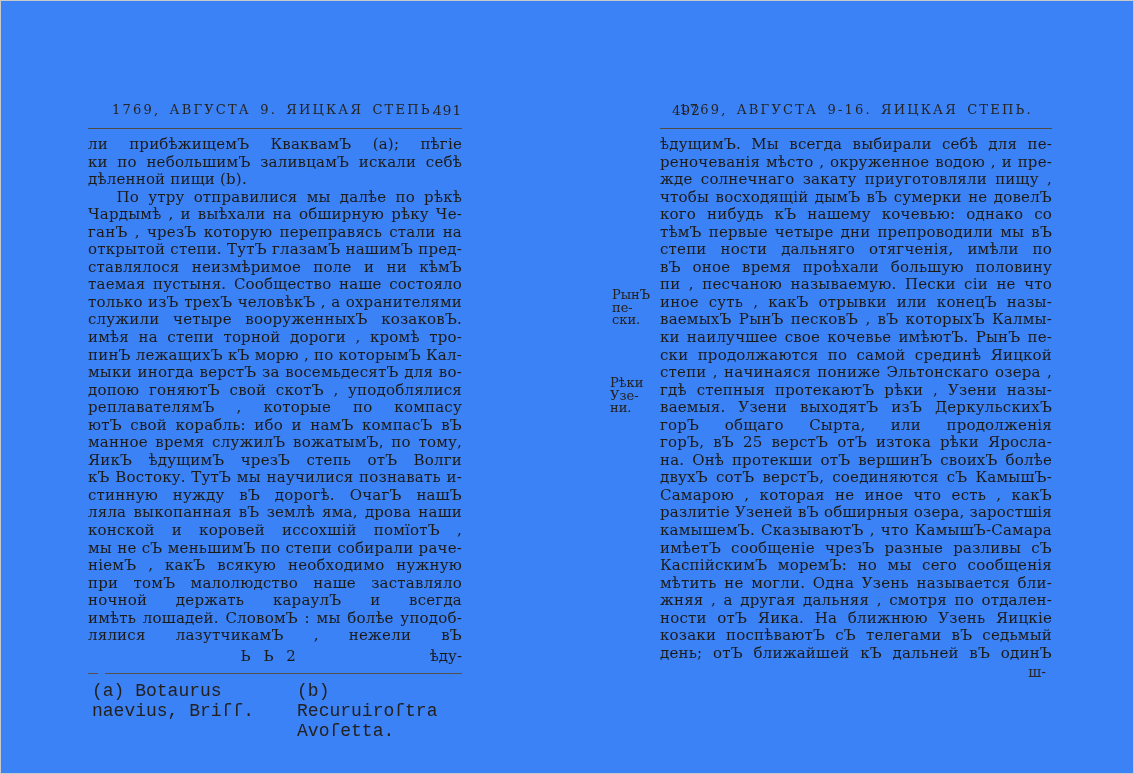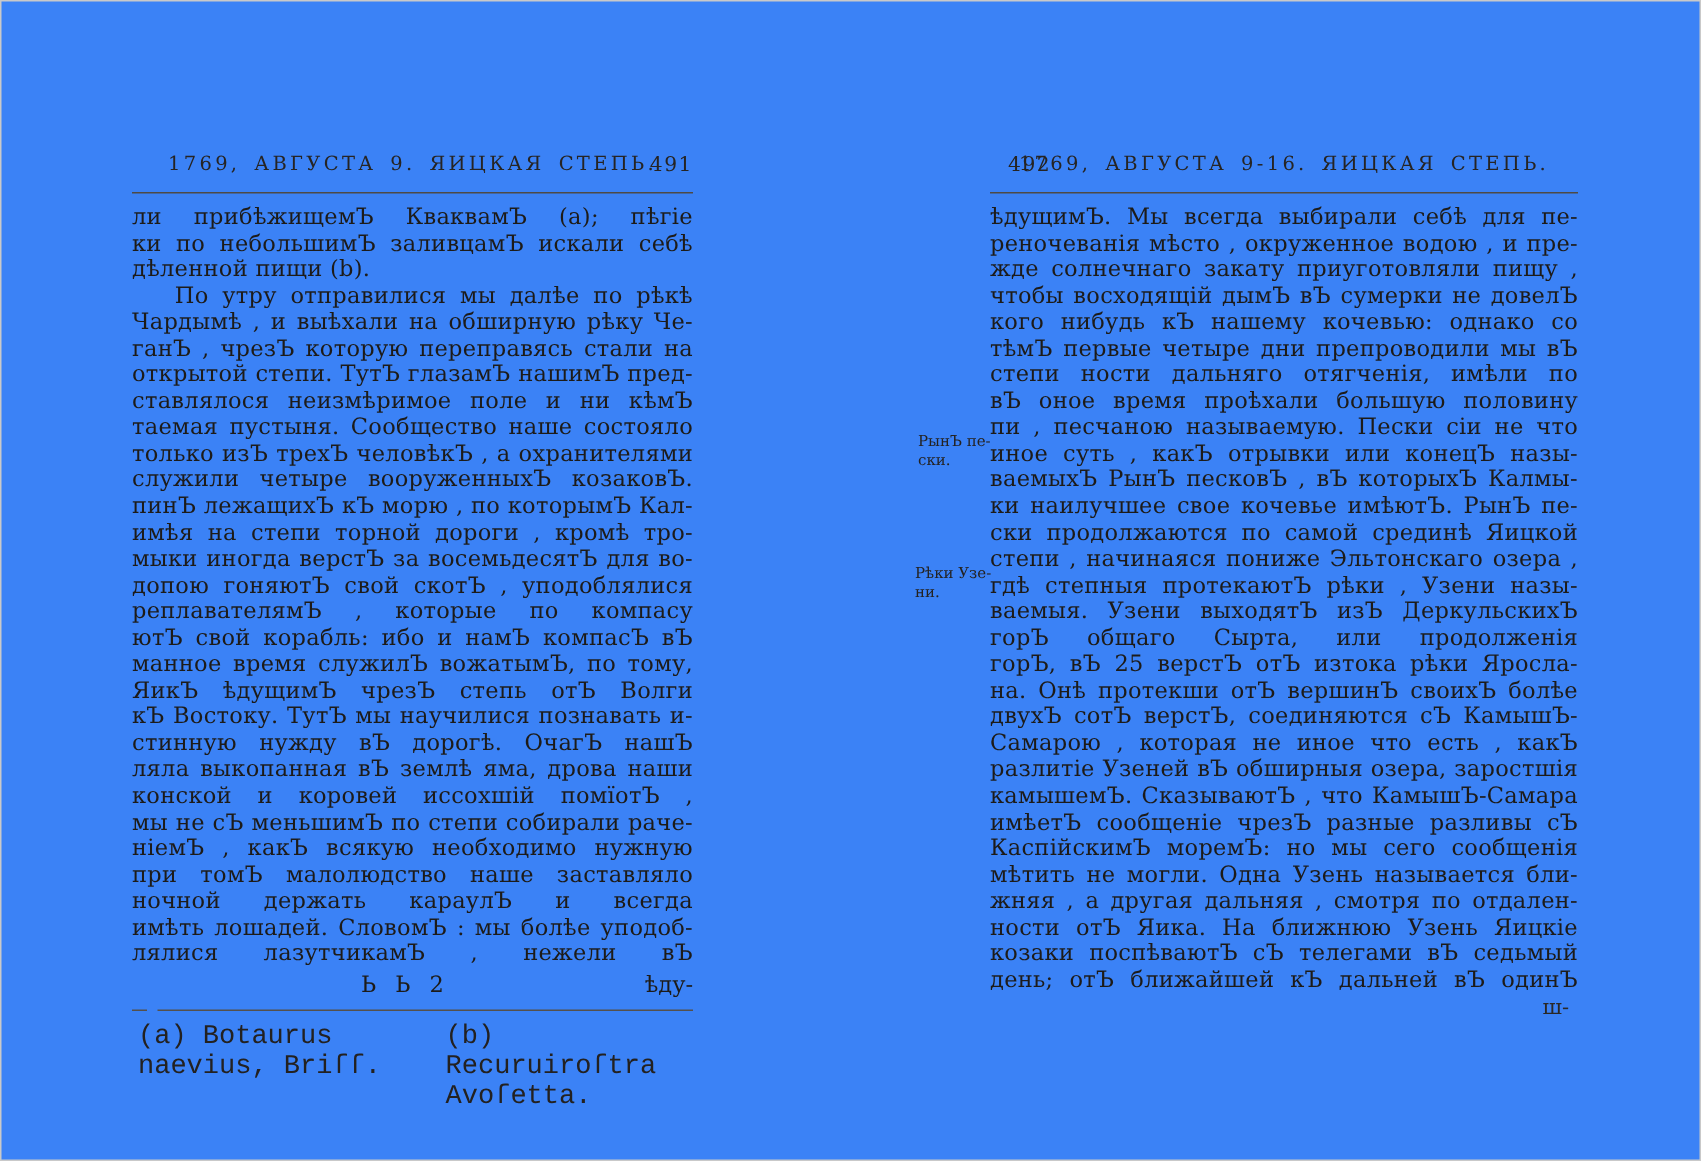--- a/index.html
+++ b/index.html
@@ -64,21 +64,21 @@
     color:#232120;
     font-family:Liberation Mono, monospace;
   }
   .footnote .fn-a { margin-left:4px; }
   .footnote .fn-b { margin-left:34px; }
 
   
   .margin-note {
     position:absolute;
     width:62px;
-    font-size:10px;
+    font-size:13px;
     line-height:12.5px;
     color:#242220;
     text-align:left;
   }
   .mn-1 { left:612px; top:289px; }
   .mn-2 { left:610px; top:377px; }
 </style>
 </head>
 <body>
 
@@ -96,22 +96,22 @@
         <div class="tline">ки по небольшимЪ заливцамЪ искали себѣ опре-</div>
         <div class="tline end">дѣленной пищи (b).</div>
         <div class="tline indent">По утру отправилися мы далѣе по рѣкѣ</div>
         <div class="tline">Чардымѣ , и выѣхали на обширную рѣку Че-</div>
         <div class="tline">ганЪ , чрезЪ которую переправясь стали на</div>
         <div class="tline">открытой степи. ТутЪ глазамЪ нашимЪ пред-</div>
         <div class="tline">ставлялося неизмѣримое поле и ни кѣмЪ необи-</div>
         <div class="tline">таемая пустыня. Сообщество наше состояло</div>
         <div class="tline">только изЪ трехЪ человѣкЪ , а охранителями</div>
         <div class="tline">служили четыре вооруженныхЪ козаковЪ. Не</div>
+        <div class="tline">имѣя на степи торной дороги , кромѣ тро-</div>
         <div class="tline">пинЪ лежащихЪ кЪ морю , по которымЪ Кал-</div>
-        <div class="tline">имѣя на степи торной дороги , кромѣ тро-</div>
         <div class="tline">мыки иногда верстЪ за восемьдесятЪ для во-</div>
         <div class="tline">допою гоняютЪ свой скотЪ , уподоблялися мо-</div>
         <div class="tline">реплавателямЪ , которые по компасу управля-</div>
         <div class="tline">ютЪ свой корабль: ибо и намЪ компасЪ вЪ ту-</div>
         <div class="tline">манное время служилЪ вожатымЪ, по тому, что</div>
         <div class="tline">ЯикЪ ѣдущимЪ чрезЪ степь отЪ Волги лежалЪ</div>
         <div class="tline">кЪ Востоку. ТутЪ мы научилися познавать и-</div>
         <div class="tline">стинную нужду вЪ дорогѣ. ОчагЪ нашЪ состав-</div>
         <div class="tline">ляла выкопанная вЪ землѣ яма, дрова наши были</div>
         <div class="tline">конской и коровей иссохшій помїотЪ , которой</div>

